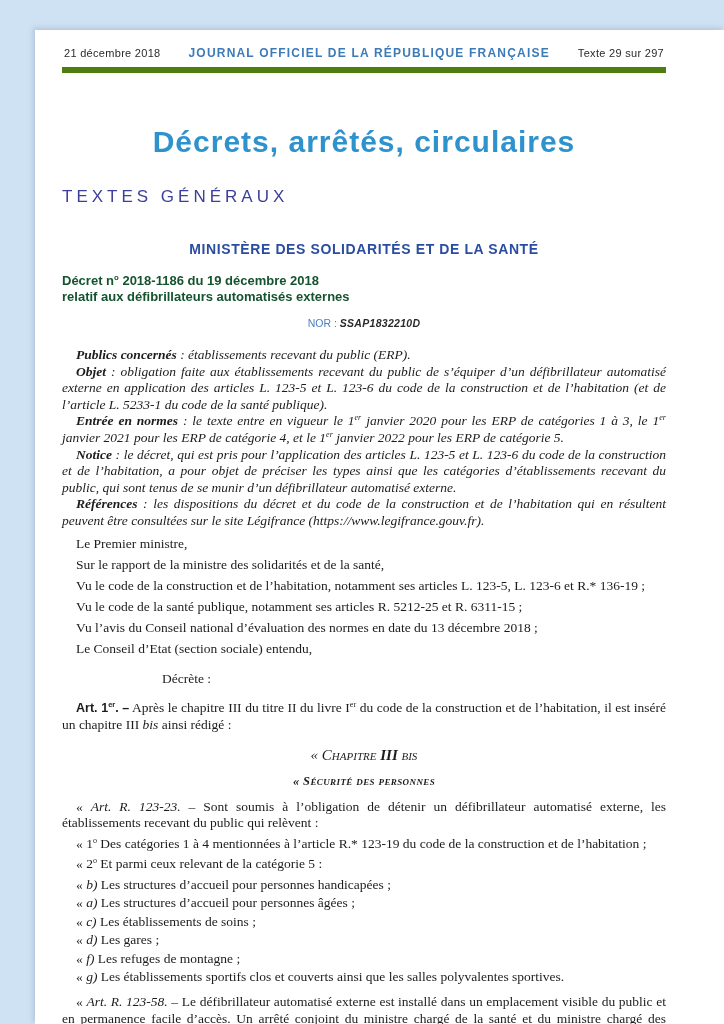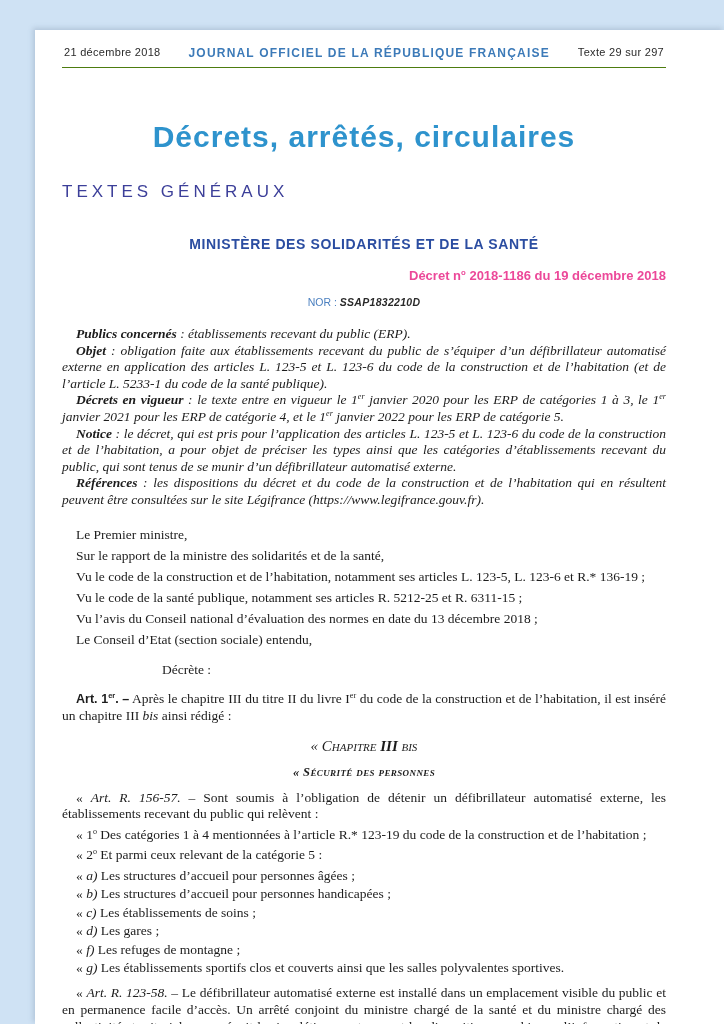--- a/index.html
+++ b/index.html
@@ -21,24 +21,24 @@
     box-shadow: -2px -2px 5px rgba(90,110,140,0.25);
   }
   .content {
     padding: 12px 58px 0 27px;
     color: #1c1c1c;
   }
   
   .jo-header {
     display: flex;
     justify-content: space-between;
-    align-items: flex-start;
+    align-items: center;
     font-family: "Liberation Sans", sans-serif;
     padding: 4px 2px 7px 2px;
-    border-bottom: 1px solid #4d7c0f;
+    border-bottom: 6px solid #4d7c0f;
   }
   .jo-header .date, .jo-header .ref {
     font-size: 11px;
     color: #2a2a2a;
     letter-spacing: 0.3px;
   }
   .jo-header .journal {
     font-size: 12px;
     font-weight: bold;
     color: #3c7ab8;
@@ -66,46 +66,46 @@
     margin-top: 34px;
     text-align: center;
     font-family: "Liberation Sans", sans-serif;
     font-size: 14px;
     font-weight: bold;
     letter-spacing: 0.6px;
     color: #2b4da1;
   }
   .decree-title {
     margin-top: 16px;
-    text-align: right;
+    text-align: left;
     font-family: "Liberation Sans", sans-serif;
     font-size: 13px;
     font-weight: bold;
     line-height: 16px;
-    color: #ec4899;
+    color: #14532d;
   }
   .nor-line {
     margin-top: 12px;
     text-align: center;
     font-family: "Liberation Sans", sans-serif;
     font-size: 10.5px;
   }
   .nor-label { color: #4a7fbf; }
   .nor-value { color: #2a2a2a; font-style: italic; font-weight: bold; letter-spacing: 0.3px; }
   
   .body-text {
     margin-top: 18px;
     font-size: 13.5px;
     line-height: 16.6px;
     text-align: justify;
   }
   .body-text p { margin: 0; text-indent: 14px; }
   .s-item { margin: 2.5px 0; font-style: italic; }
   .s-label { font-weight: bold; }
-  .preamble-block { margin-top: 18px; }
+  .preamble-block { margin-top: 6px; }
   .preamble-line { margin: 4.5px 0 !important; }
   .decrete-line {
     margin: 13px 0 0 0 !important;
     text-indent: 100px !important;
   }
   .article-1 { margin-top: 13px !important; }
   .art-label {
     font-family: "Liberation Sans", sans-serif;
     font-weight: bold;
     font-size: 12.5px;
@@ -146,59 +146,60 @@
     </div>
 
     <div class="main-title">Décrets, arrêtés, circulaires</div>
 
     <div class="section-title">TEXTES GÉNÉRAUX</div>
 
     <div class="ministry-title">MINISTÈRE DES SOLIDARITÉS ET DE LA SANTÉ</div>
 
     <div class="decree-title">
       <div>Décret n<sup>o</sup> 2018-1186 du 19 décembre 2018</div>
+      <div>relatif aux défibrillateurs automatisés externes</div>
     </div>
 
     <div class="nor-line">
       <span class="nor-label">NOR : </span><span class="nor-value">SSAP1832210D</span>
     </div>
 
     <div class="body-text">
 
       <p class="s-item"><span class="s-label">Publics concernés</span><span> : établissements recevant du public (ERP).</span></p>
 
       <p class="s-item"><span class="s-label">Objet</span><span> : obligation faite aux établissements recevant du public de s’équiper d’un défibrillateur automatisé externe en application des articles L. 123-5 et L. 123-6 du code de la construction et de l’habitation (et de l’article L. 5233-1 du code de la santé publique).</span></p>
 
-      <p class="s-item"><span class="s-label">Décrets en vigueur</span><span> : le texte entre en vigueur le 1<sup>er</sup> janvier 2020 pour les ERP de catégories 1 à 3, le 1<sup>er</sup> janvier 2021 pour les ERP de catégorie 4, et le 1<sup>er</sup> janvier 2022 pour les ERP de catégorie 5.</span></p>
+      <p class="s-item"><span class="s-label">Entrée en normes</span><span> : le texte entre en vigueur le 1<sup>er</sup> janvier 2020 pour les ERP de catégories 1 à 3, le 1<sup>er</sup> janvier 2021 pour les ERP de catégorie 4, et le 1<sup>er</sup> janvier 2022 pour les ERP de catégorie 5.</span></p>
 
       <p class="s-item"><span class="s-label">Notice</span><span> : le décret, qui est pris pour l’application des articles L. 123-5 et L. 123-6 du code de la construction et de l’habitation, a pour objet de préciser les types ainsi que les catégories d’établissements recevant du public, qui sont tenus de se munir d’un défibrillateur automatisé externe.</span></p>
 
       <p class="s-item"><span class="s-label">Références</span><span> : les dispositions du décret et du code de la construction et de l’habitation qui en résultent peuvent être consultées sur le site Légifrance (https://www.legifrance.gouv.fr).</span></p>
 
       <div class="preamble-block">
         <p class="preamble-line">Le Premier ministre,</p>
         <p class="preamble-line">Sur le rapport de la ministre des solidarités et de la santé,</p>
         <p class="preamble-line">Vu le code de la construction et de l’habitation, notamment ses articles L. 123-5, L. 123-6 et R.* 136-19 ;</p>
         <p class="preamble-line">Vu le code de la santé publique, notamment ses articles R. 5212-25 et R. 6311-15 ;</p>
         <p class="preamble-line">Vu l’avis du Conseil national d’évaluation des normes en date du 13 décembre 2018 ;</p>
         <p class="preamble-line">Le Conseil d’Etat (section sociale) entendu,</p>
         <p class="decrete-line">Décrète :</p>
       </div>
 
       <p class="article-1"><span class="art-label">Art. 1<sup>er</sup>.&nbsp;–</span><span> Après le chapitre III du titre II du livre I<sup>er</sup> du code de la construction et de l’habitation, il est inséré un chapitre III <i>bis</i> ainsi rédigé :</span></p>
 
       <p class="chapter-heading">« Chapitre <b>III</b> bis</p>
       <p class="chapter-subheading">« Sécurité des personnes</p>
 
-      <p class="article-par"><span>« <i>Art. R. 156-57.</i> – </span><span>Sont soumis à l’obligation de détenir un défibrillateur automatisé externe, les établissements recevant du public qui relèvent :</span></p>
+      <p class="article-par"><span>« <i>Art. R. 123-23.</i> – </span><span>Sont soumis à l’obligation de détenir un défibrillateur automatisé externe, les établissements recevant du public qui relèvent :</span></p>
 
       <p class="list-num">« 1<sup>o</sup> Des catégories 1 à 4 mentionnées à l’article R.* 123-19 du code de la construction et de l’habitation ;</p>
       <p class="list-num">« 2<sup>o</sup> Et parmi ceux relevant de la catégorie 5 :</p>
+      <p class="list-letter">« <i>b)</i> Les structures d’accueil pour personnes handicapées ;</p>
       <p class="list-letter">« <i>a)</i> Les structures d’accueil pour personnes âgées ;</p>
-      <p class="list-letter">« <i>b)</i> Les structures d’accueil pour personnes handicapées ;</p>
       <p class="list-letter">« <i>c)</i> Les établissements de soins ;</p>
       <p class="list-letter">« <i>d)</i> Les gares ;</p>
       <p class="list-letter">« <i>f)</i> Les refuges de montagne ;</p>
       <p class="list-letter">« <i>g)</i> Les établissements sportifs clos et couverts ainsi que les salles polyvalentes sportives.</p>
 
       <p class="article-par"><span>« <i>Art. R. 123-58.</i> – </span><span>Le défibrillateur automatisé externe est installé dans un emplacement visible du public et en permanence facile d’accès. Un arrêté conjoint du ministre chargé de la santé et du ministre chargé des collectivités territoriales en prévoit la signalétique, notamment les dispositions graphiques d’information et de localisation, les conditions d’accès permanent et les modalités d’installation de nature à en assurer la protection.</span></p>
 
     </div>
   </div>
 </div>

